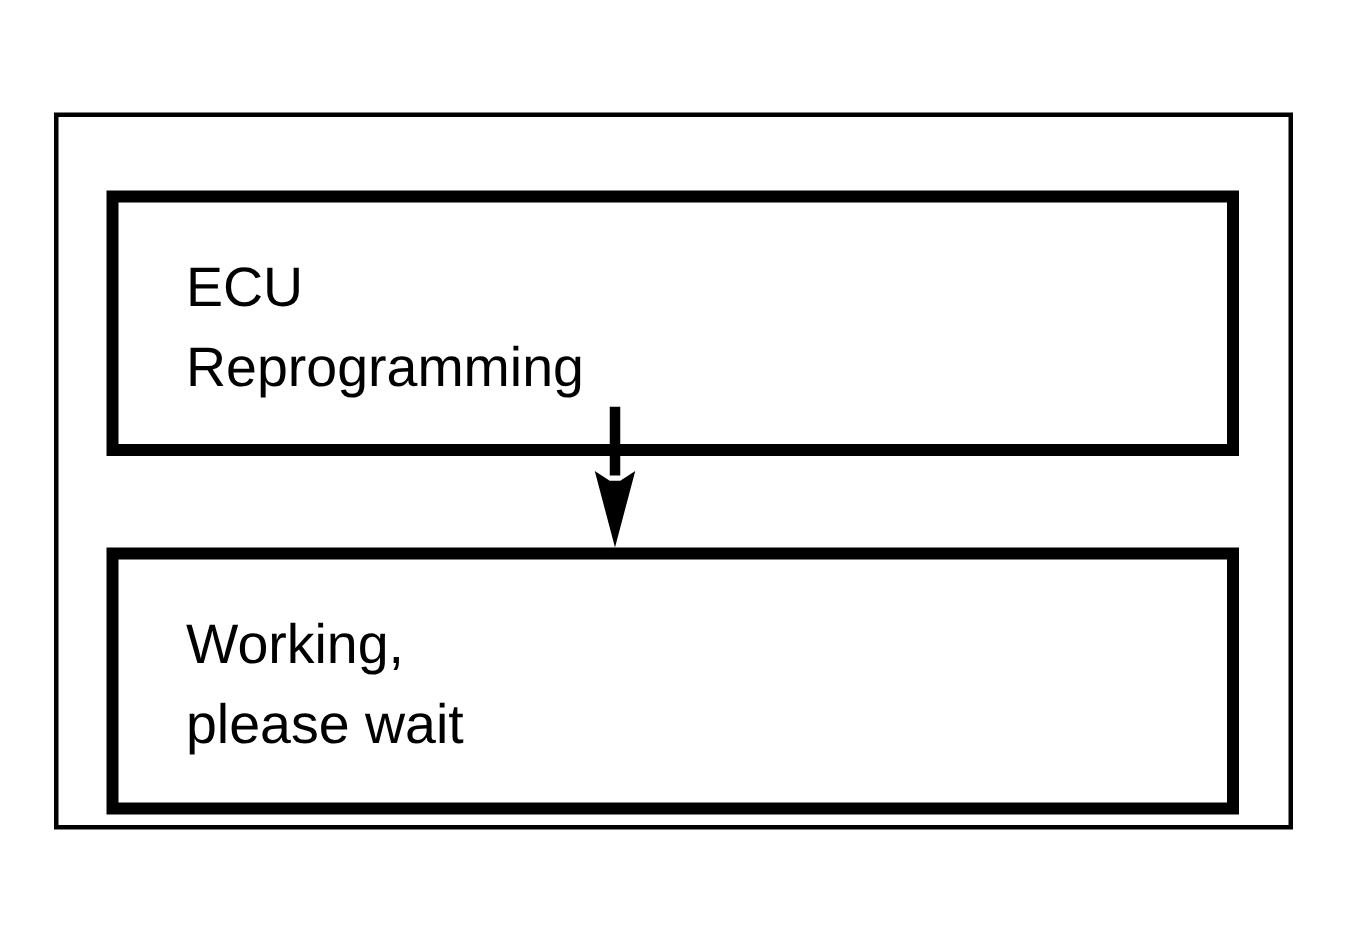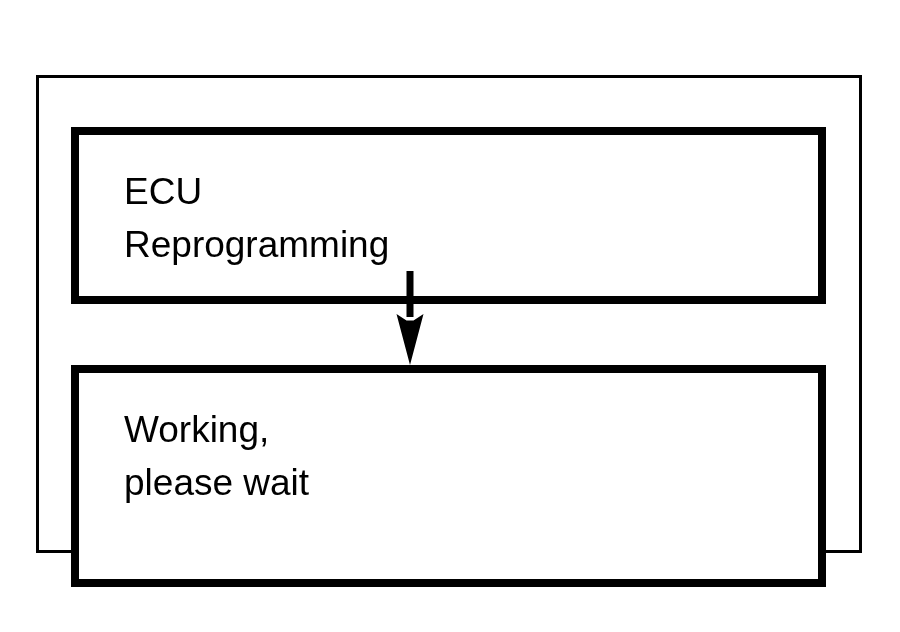--- a/index.html
+++ b/index.html
@@ -40,21 +40,21 @@
     background: #ffffff;
   }
   .state-box-top {
     top: 100px;
     width: 755px;
     height: 177px;
   }
   .state-box-bottom {
     top: 362px;
     width: 755px;
-    height: 222px;
+    height: 178px;
   }
 
   .box-text {
     position: absolute;
     left: 45px;
     font-size: 37px;
     line-height: 53px;
     color: #000000;
     white-space: pre;
     letter-spacing: 0px;

